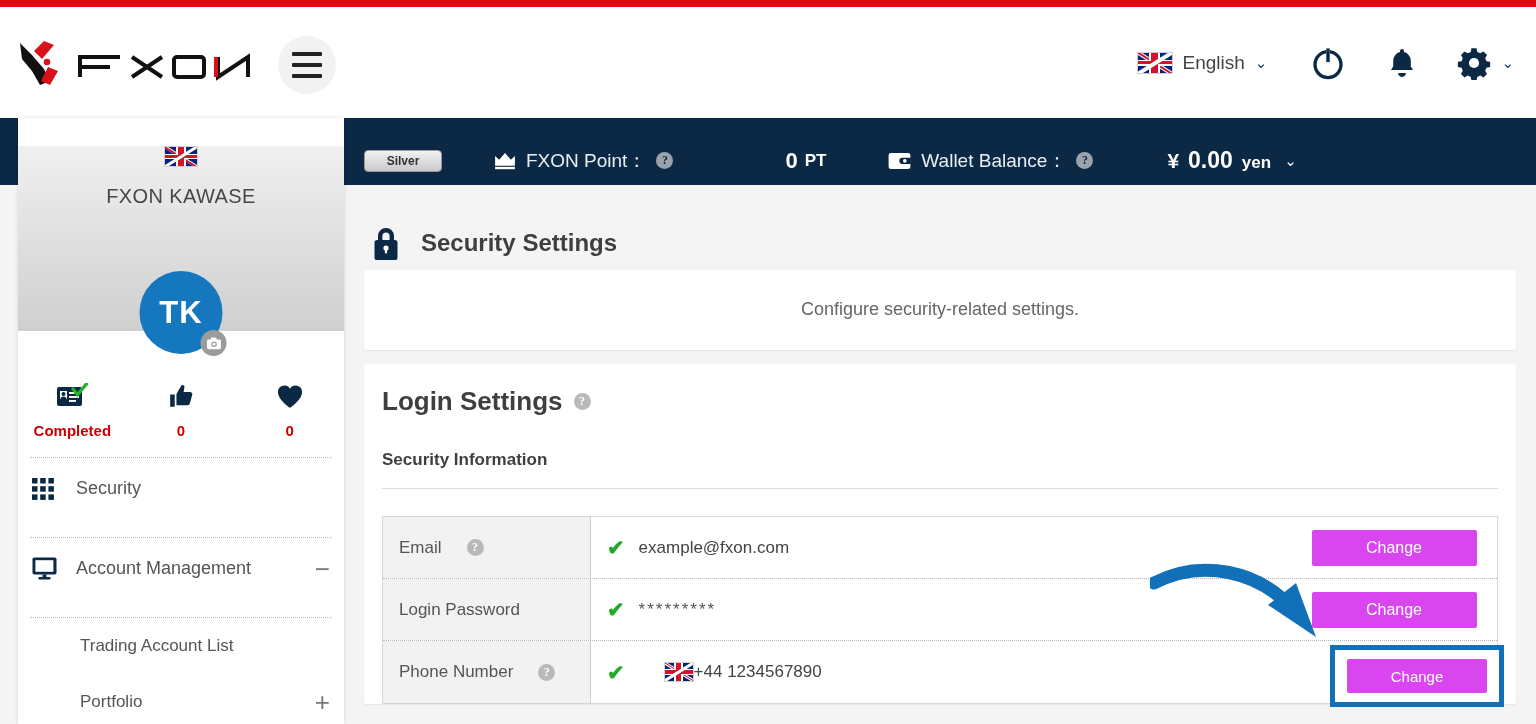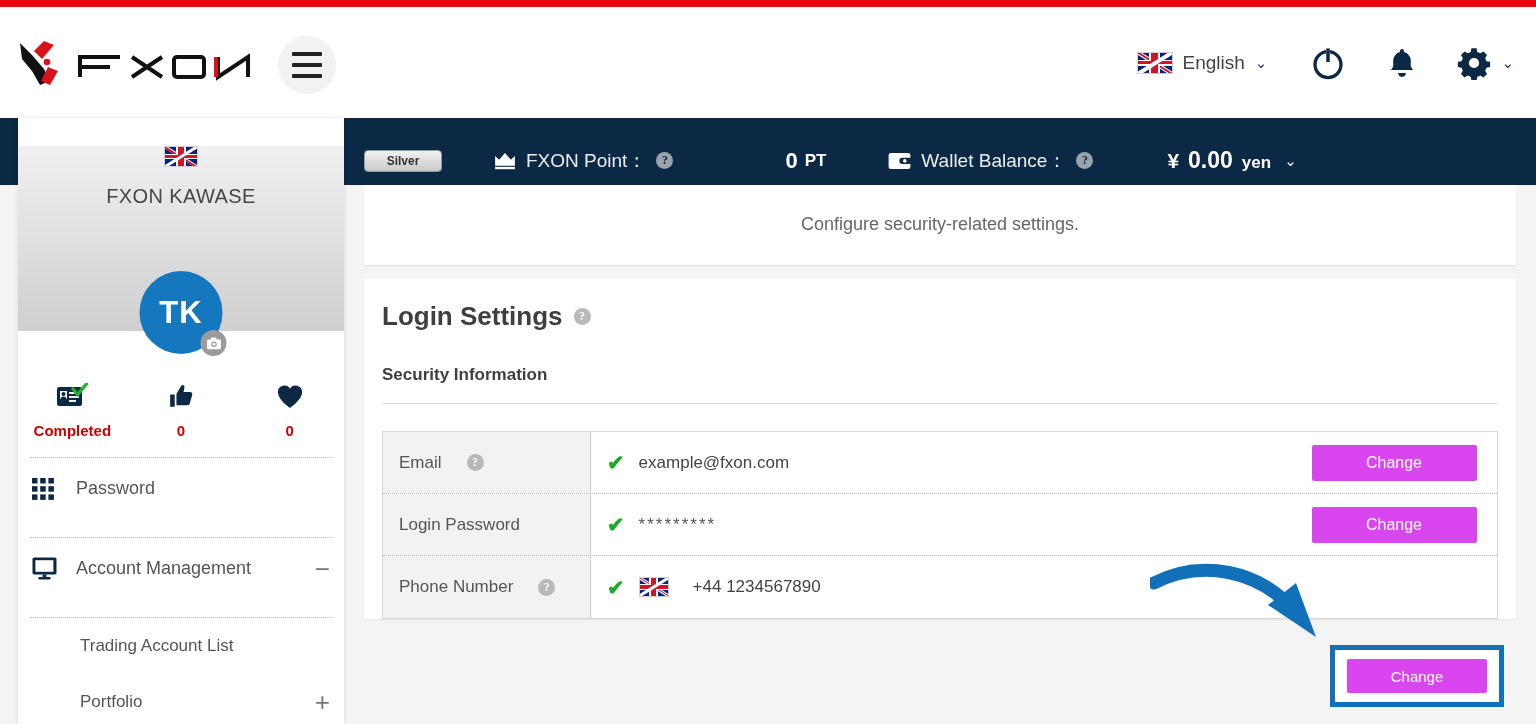--- a/index.html
+++ b/index.html
@@ -197,21 +197,21 @@
     font-size:17px; color:#444;
   }
   .check { color:#1faa28; font-size:21px; font-weight:bold; line-height:1; }
   .tvalue .pw { letter-spacing:2px; color:#555; }
   .taction { width:206px; display:flex; align-items:center; justify-content:center; }
   .btn-change {
     background:#d946ef; color:#fff; border:none;
     width:165px; height:36px; font-size:16px; cursor:pointer;
     font-family:"Liberation Sans", sans-serif; border-radius:2px;
   }
-  .phone-row { display:flex; align-items:center; gap:24px; }
+  .phone-row { display:flex; align-items:center; gap:0;margin-left:25px; }
 
   
   .hl-box {
     position:absolute; left:1330px; top:645px; width:174px; height:62px;
     border:5px solid #1270b8; background:#fff; z-index:20;
     display:flex; align-items:center; justify-content:center;
   }
   .hl-box .btn-change { width:140px; height:34px; font-size:15px; }
 
   
@@ -402,21 +402,21 @@
               <rect x="16.4" y="0" width="5.5" height="5.5"></rect>
             <rect x="0" y="8.2" width="5.5" height="5.5"></rect>
               <rect x="8.2" y="8.2" width="5.5" height="5.5"></rect>
               <rect x="16.4" y="8.2" width="5.5" height="5.5"></rect>
             <rect x="0" y="16.4" width="5.5" height="5.5"></rect>
               <rect x="8.2" y="16.4" width="5.5" height="5.5"></rect>
               <rect x="16.4" y="16.4" width="5.5" height="5.5"></rect>
           </g>
         </svg>
       </div>
-      <span class="nav-label">Password</span>
+      <span class="nav-label">Security</span>
     </div>
 
     <div class="divider"></div>
 
     <div class="nav-item">
       <div class="nav-ico">
         <svg width="25" height="23" viewBox="0 0 25 23">
           <rect x="0.5" y="0.5" width="24" height="17" rx="1.8" fill="#0b2944"></rect>
           <rect x="3.4" y="3.2" width="18" height="11.6" fill="#ffffff"></rect>
           <rect x="10.6" y="17.5" width="3.8" height="3.2" fill="#0b2944"></rect>
@@ -435,20 +435,29 @@
 
     <div class="sub-item">
       <span class="sub-label">Portfolio</span>
       <span class="sub-toggle">+</span>
     </div>
 
   </div>
 
   <div class="main">
 
+    <div class="page-title-row">
+      <svg class="lock-ico" viewBox="0 0 32 36">
+        <path d="M8 16V11a8 8 0 0116 0v5h-4.4v-5a3.6 3.6 0 10-7.2 0v5z" fill="#0b2944"></path>
+        <rect x="4.5" y="15" width="23" height="20" rx="2.6" fill="#0b2944"></rect>
+        <circle cx="16" cy="23" r="2.6" fill="#ffffff"></circle>
+        <rect x="14.9" y="23" width="2.2" height="5.4" rx="1" fill="#ffffff"></rect>
+      </svg>
+      <span class="page-title">Security Settings</span>
+    </div>
 
     <div class="card">
       <div class="card-desc">Configure security-related settings.</div>
     </div>
 
     <div class="card">
       <div class="card-body">
 
         <div class="sec-title-row">
           <span class="sec-title">Login Settings</span>

